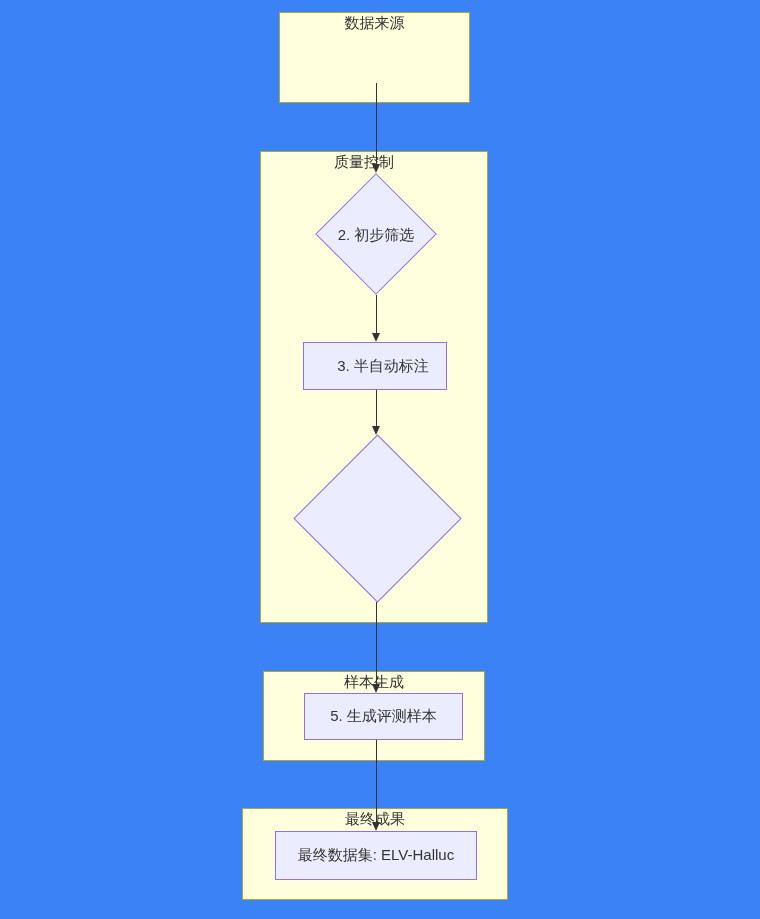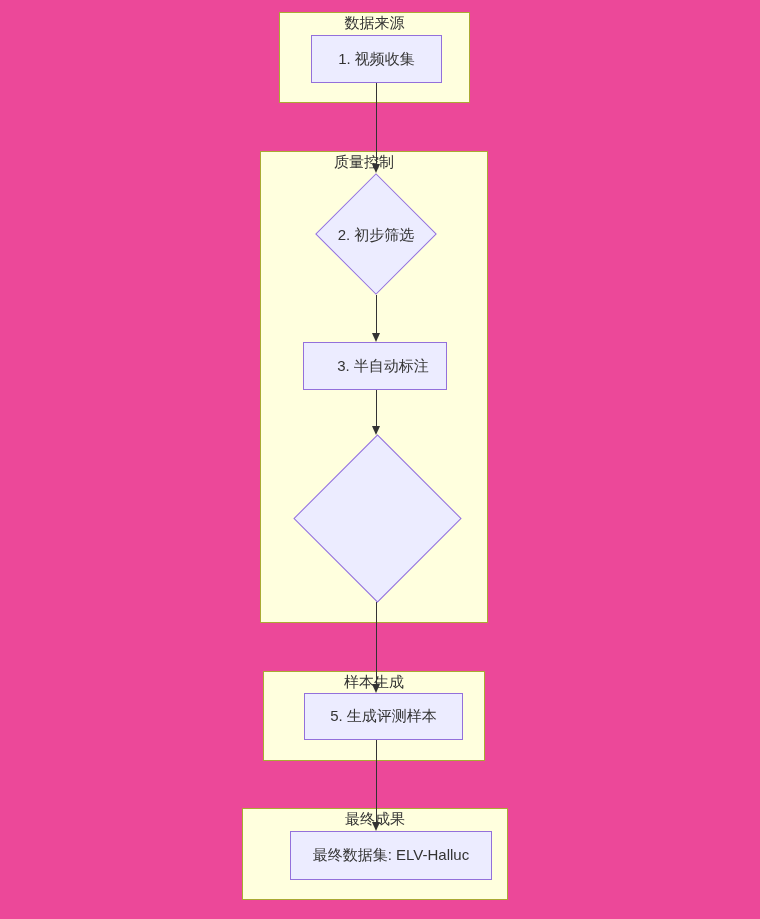--- a/index.html
+++ b/index.html
@@ -6,21 +6,21 @@
     margin: 0;
     padding: 0;
     background: #ffffff;
     font-family: "Liberation Sans", "DejaVu Sans", sans-serif;
     color: #333333;
   }
   .canvas {
     position: relative;
     width: 760px;
     height: 919px;
-    background: #ec4899;
+    background: #3b82f6;
     overflow: hidden;
   }
   
   .cluster {
     position: absolute;
     background: #ffffde;
     border: 1px solid #aaaa33;
     box-sizing: border-box;
     z-index: 1;
   }
@@ -90,21 +90,21 @@
   #cluster-4 { left: 242px; top: 808px; width: 266px; height: 92px; }
 
   #cluster-1-title { left: 279px; top: 14px;  width: 191px; }
   #cluster-2-title { left: 260px; top: 153px; width: 208px; }
   #cluster-3-title { left: 263px; top: 673px; width: 222px; }
   #cluster-4-title { left: 242px; top: 810px; width: 266px; }
 
   #node-1 { left: 311px; top: 35px;  width: 131px; height: 48px; }
   #node-3 { left: 303px; top: 342px; width: 144px; height: 48px; padding-left: 16px; }
   #node-5 { left: 304px; top: 693px; width: 159px; height: 47px; justify-content: center; }
-  #node-6 { left: 275px; top: 831px; width: 202px; height: 49px; margin-left: 15px; }
+  #node-6 { left: 275px; top: 831px; width: 202px; height: 49px; }
 
   #diamond-2 { left: 333px; top: 191px; width: 86px;  height: 86px; }
   #diamond-4 { left: 318px; top: 459px; width: 119px; height: 119px; }
 
   #diamond-2-label { left: 276px; top: 226px; }
   #diamond-4-label { left: 277px; top: 510px; }
 
   #edge-1 { left: 376px; top: 83px;  height: 82px; }
   #edge-2 { left: 376px; top: 295px; height: 39px; }
   #edge-3 { left: 376px; top: 390px; height: 37px; }
@@ -136,23 +136,20 @@
   <div class="arrowhead" id="arrow-1"></div>
   <div class="edge" id="edge-2"></div>
   <div class="arrowhead" id="arrow-2"></div>
   <div class="edge" id="edge-3"></div>
   <div class="arrowhead" id="arrow-3"></div>
   <div class="edge" id="edge-4"></div>
   <div class="arrowhead" id="arrow-4"></div>
   <div class="edge" id="edge-5"></div>
   <div class="arrowhead" id="arrow-5"></div>
 
-  <div class="node" id="node-1">
-    <span>1. 视频收集</span>
-  </div>
   <div class="node" id="node-3">
     <span>3. 半自动标注</span>
   </div>
   <div class="node" id="node-5">
     <span>5. 生成评测样本</span>
   </div>
   <div class="node" id="node-6">
     <span>最终数据集: ELV-Halluc</span>
   </div>
 

